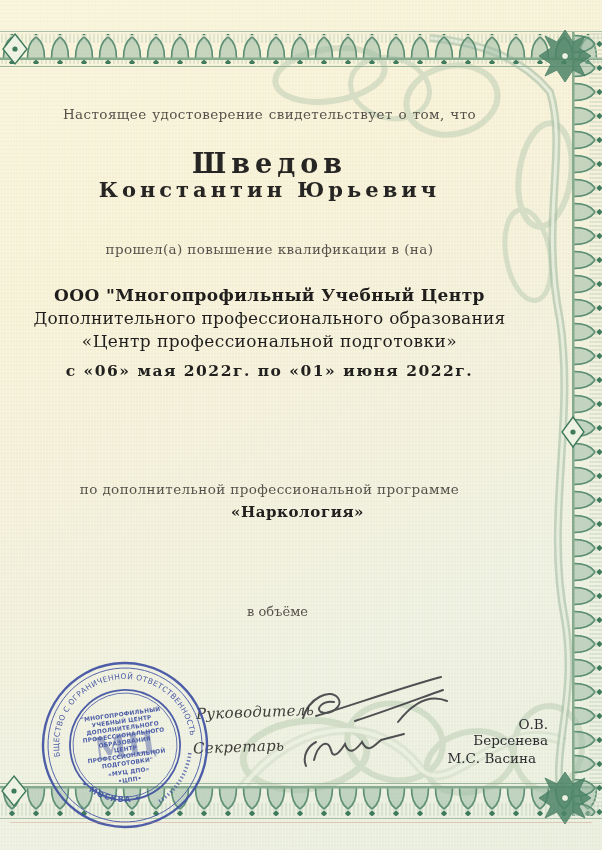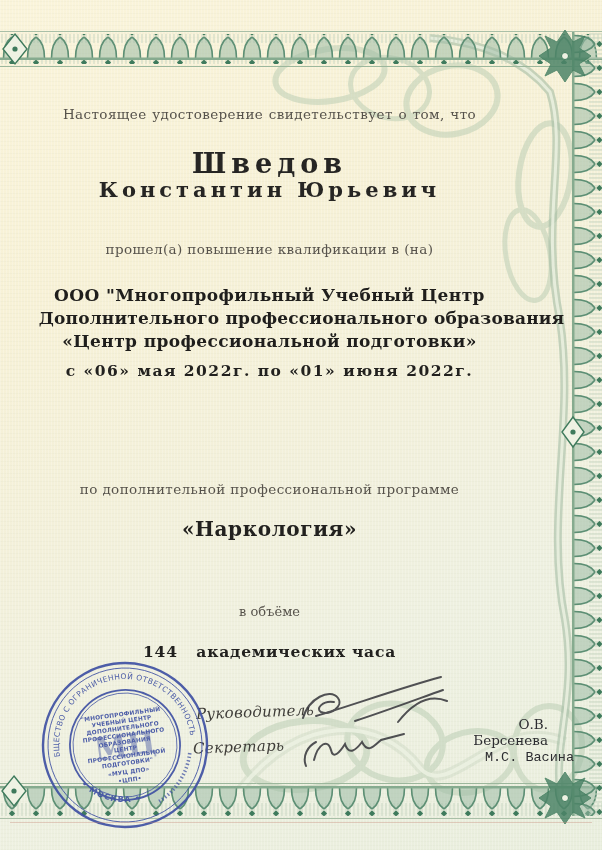--- a/index.html
+++ b/index.html
@@ -16,33 +16,33 @@
       repeating-linear-gradient(90deg,rgba(255,255,255,.20) 0 1px,rgba(0,0,0,0) 1px 3px),
       repeating-linear-gradient(0deg,rgba(180,190,160,.07) 0 1px,rgba(0,0,0,0) 1px 4px);
   }
   svg.layer{position:absolute;left:0;top:0;pointer-events:none;}
   .t{position:absolute;left:0;width:539px;text-align:center;color:#55504a;}
   .intro{top:106px;font-size:13.5px;letter-spacing:.4px;word-spacing:1px;color:#56524b;}
   .surname{top:148px;font-size:27px;font-weight:700;letter-spacing:5px;color:#262523;}
   .given{top:177px;font-size:21px;font-weight:700;letter-spacing:4px;color:#262523;}
   .action{top:241px;font-size:13.5px;letter-spacing:.4px;color:#56524b;}
   .org1{top:285px;font-size:17px;font-weight:700;letter-spacing:.4px;color:#1f1e1c;}
-  .org2{top:308px;font-size:17px;font-weight:700;letter-spacing:.2px;color:#1f1e1c;padding-left:32px;}
-  .org3{top:331px;font-size:17px;font-weight:700;letter-spacing:.4px;color:#1f1e1c;}
+  .org2{top:308px;font-size:17px;font-weight:400;letter-spacing:.2px;color:#1f1e1c;}
+  .org3{top:331px;font-size:17px;font-weight:400;letter-spacing:.4px;color:#1f1e1c;}
   .period{top:361px;font-size:15.5px;font-weight:700;letter-spacing:1.5px;color:#22211f;}
   .program-label{top:436px;font-size:13.5px;letter-spacing:.4px;color:#56524b;margin-top:45px;}
-  .program-name{top:517px;font-size:20px;font-weight:700;letter-spacing:.6px;color:#22211f;}
-  .volume-label{top:604px;font-size:13px;color:#56524b;}
+  .program-name{top:503px;font-size:15px;font-weight:700;letter-spacing:.6px;color:#22211f;margin-left:28px;}
+  .volume-label{top:604px;font-size:13px;color:#56524b;padding-left:8px;}
   .volume-value{top:642px;font-size:15.5px;font-weight:700;letter-spacing:.8px;color:#22211f;}
   .role{position:absolute;font-style:italic;font-size:15px;color:#3f3d39;letter-spacing:.3px;transform:rotate(-2deg);}
   .role-top{left:196px;top:703px;}
   .role-bottom{left:193px;top:738px;}
   .signer{position:absolute;font-size:13.5px;color:#2c2c30;text-align:right;width:96px;}
   .signer-top{left:452px;top:716px;}
-  .signer-bottom{left:478px;top:750px;font-family:Liberation Mono, monospace;}
+  .signer-bottom{left:440px;top:750px;}
   .scanline{position:absolute;left:10px;right:10px;top:822px;height:1px;background:rgba(196,128,112,.35);}
 </style>
 </head>
 <body>
 
 <div class="page">
 
   <svg class="layer" width="602" height="850" aria-hidden="true">
     <defs>
       <pattern id="bandH" width="24" height="30" patternUnits="userSpaceOnUse">
@@ -108,21 +108,20 @@
   <div class="t surname">Шведов</div>
   <div class="t given">Константин Юрьевич</div>
   <div class="t action">прошел(а) повышение квалификации в (на)</div>
   <div class="t org1">ООО "Многопрофильный Учебный Центр</div>
   <div class="t org2">Дополнительного профессионального образования</div>
   <div class="t org3">«Центр профессиональной подготовки»</div>
   <div class="t period">с «06» мая 2022г. по «01» июня 2022г.</div>
   <div class="t program-label">по дополнительной профессиональной программе</div>
   <div class="t program-name">«Наркология»</div>
   <div class="t volume-label">в объёме</div>
-  <div class="t volume-value">144&nbsp;&nbsp; академических часа</div>
 
   <div class="role role-top">Руководитель</div>
   <div class="role role-bottom">Секретарь</div>
   <div class="signer signer-top">О.В. Берсенева</div>
   <div class="signer signer-bottom">М.С. Васина</div>
 
   <svg class="layer" width="602" height="850" aria-hidden="true">
     <g stroke="#34343a" stroke-width="2" fill="none" stroke-linecap="round" opacity=".85">
       <path d="M303,718 C309,698 330,688 338,698 C344,706 330,716 321,712 C315,709 323,700 334,702"></path>
       <path d="M316,716 C350,706 400,688 441,677"></path>

